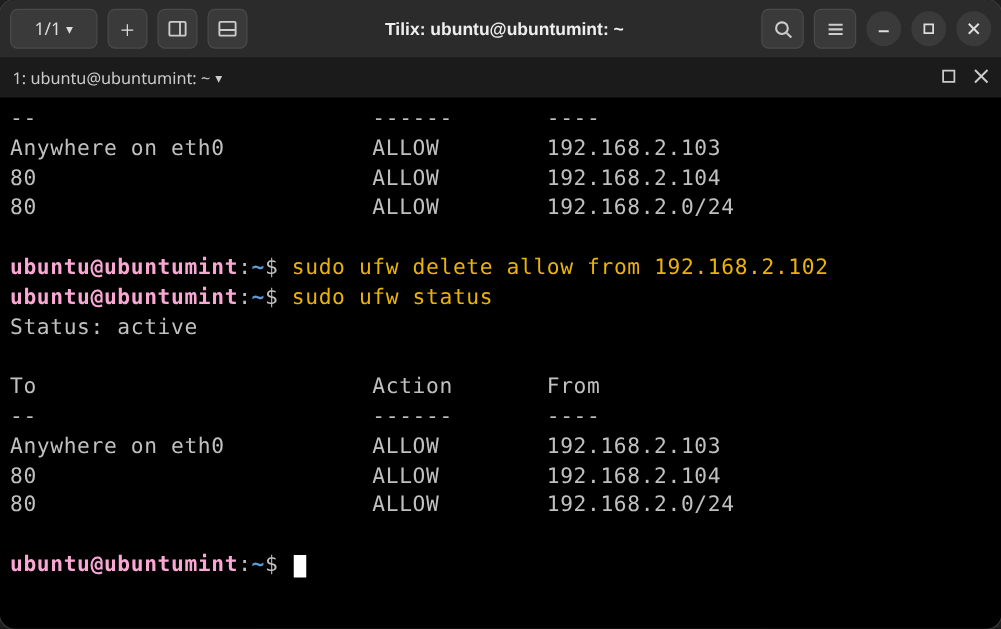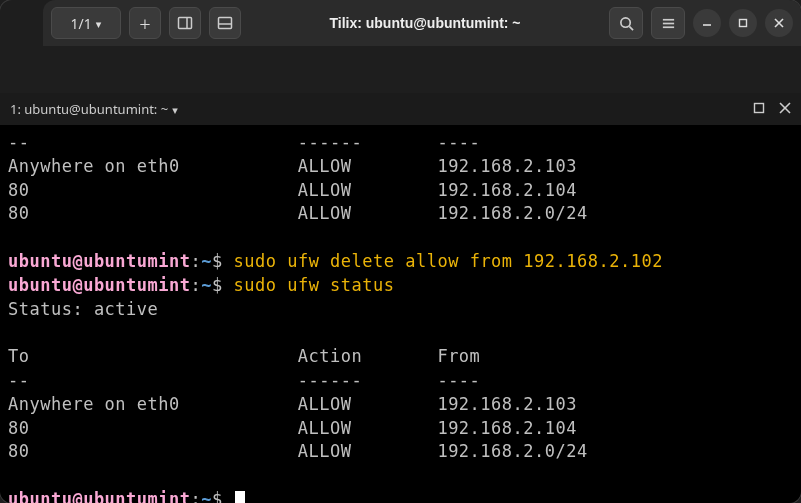--- a/index.html
+++ b/index.html
@@ -15,21 +15,20 @@
     
     .titlebar {
       height: 46px;
       background: #2b2b2b;
       display: flex;
       align-items: center;
       padding: 0 8px;
       gap: 25px;
       border-top-left-radius: 12px;
       border-top-right-radius: 12px;
-      margin-left: 43px;
     }
     .tb-left { display: flex; align-items: center; gap: 8px; }
     .tb-btn {
       background: #3a3a3a;
       border: 1px solid #4a4a4a;
       border-radius: 6px;
       height: 32px;
       display: flex;
       align-items: center;
       justify-content: center;
@@ -64,21 +63,20 @@
     .tabbar {
       height: 32px;
       background: #1b1b1b;
       display: flex;
       align-items: center;
       padding: 0 10px;
       font-family: system-ui, sans-serif;
       font-size: 13px;
       color: #ccc;
       justify-content: space-between;
-      margin-top: 47px;
     }
     .tab-left { display: flex; align-items: center; gap: 4px; }
     .tab-right { display: flex; align-items: center; gap: 14px; }
     .tab-right .tb-icon { cursor: pointer; color: #ccc; }
     
     .term {
       background: #000;
       padding: 6px 8px 10px 8px;
       line-height: 1.4;
       font-size: 17px;

